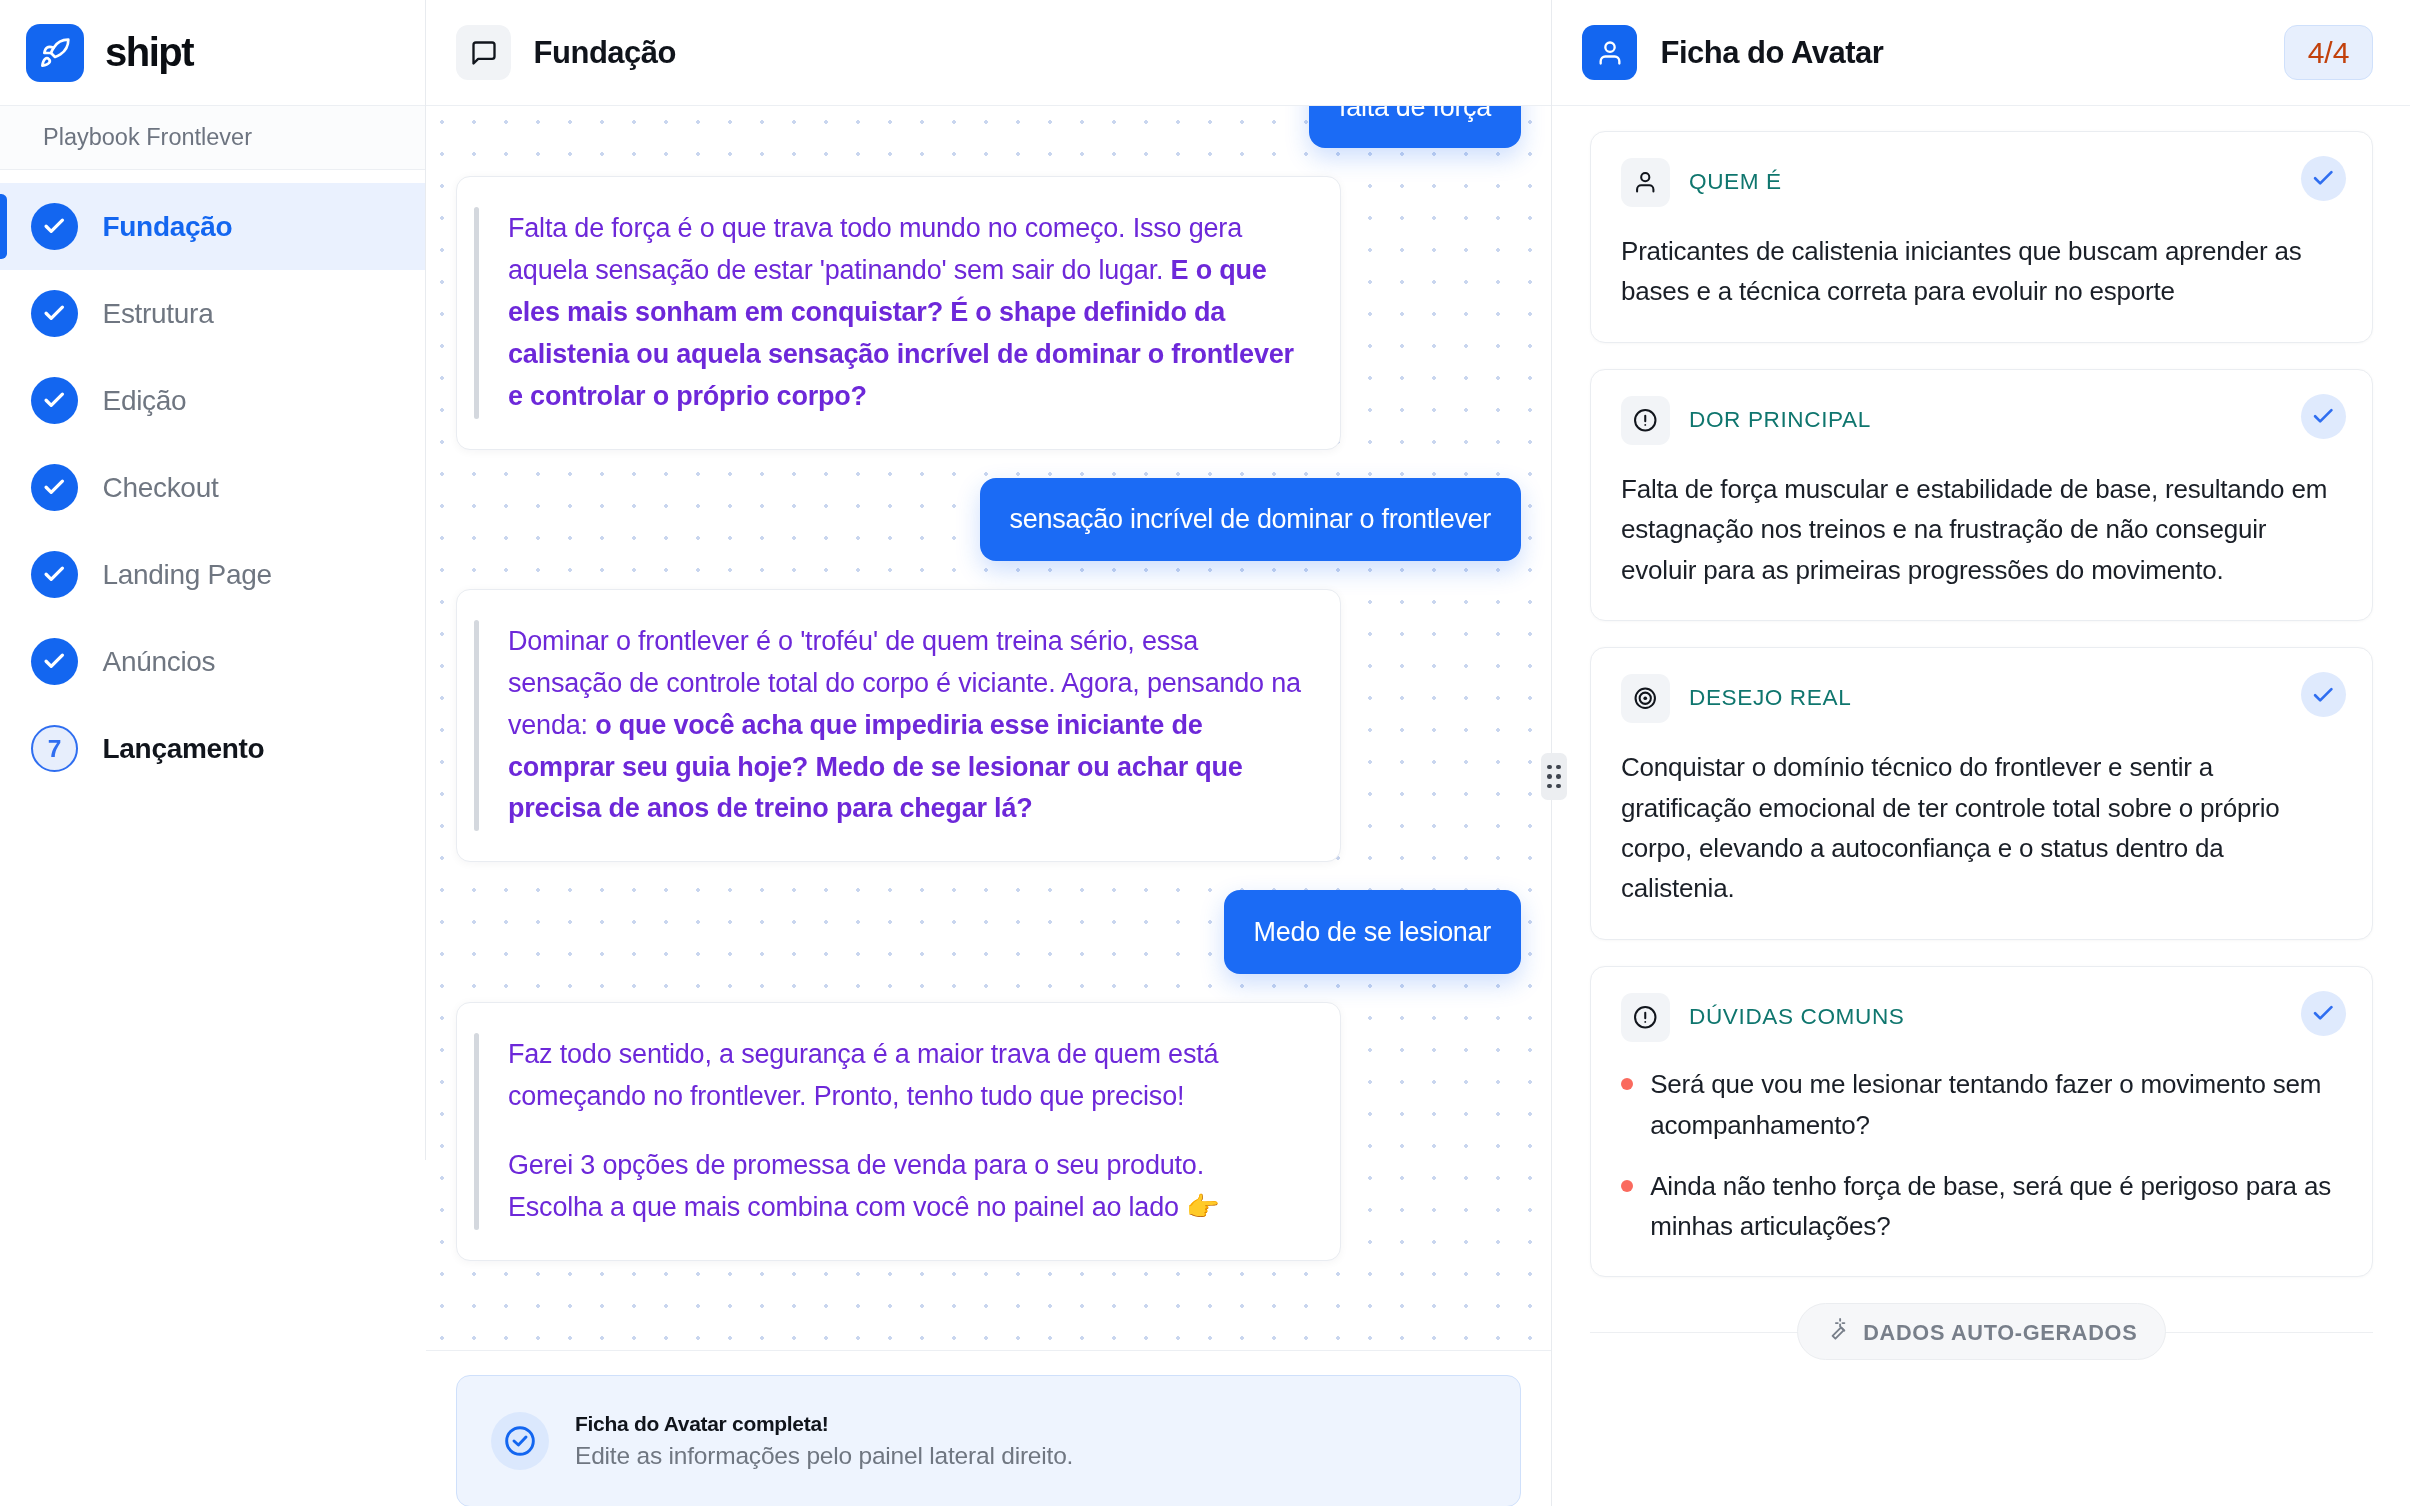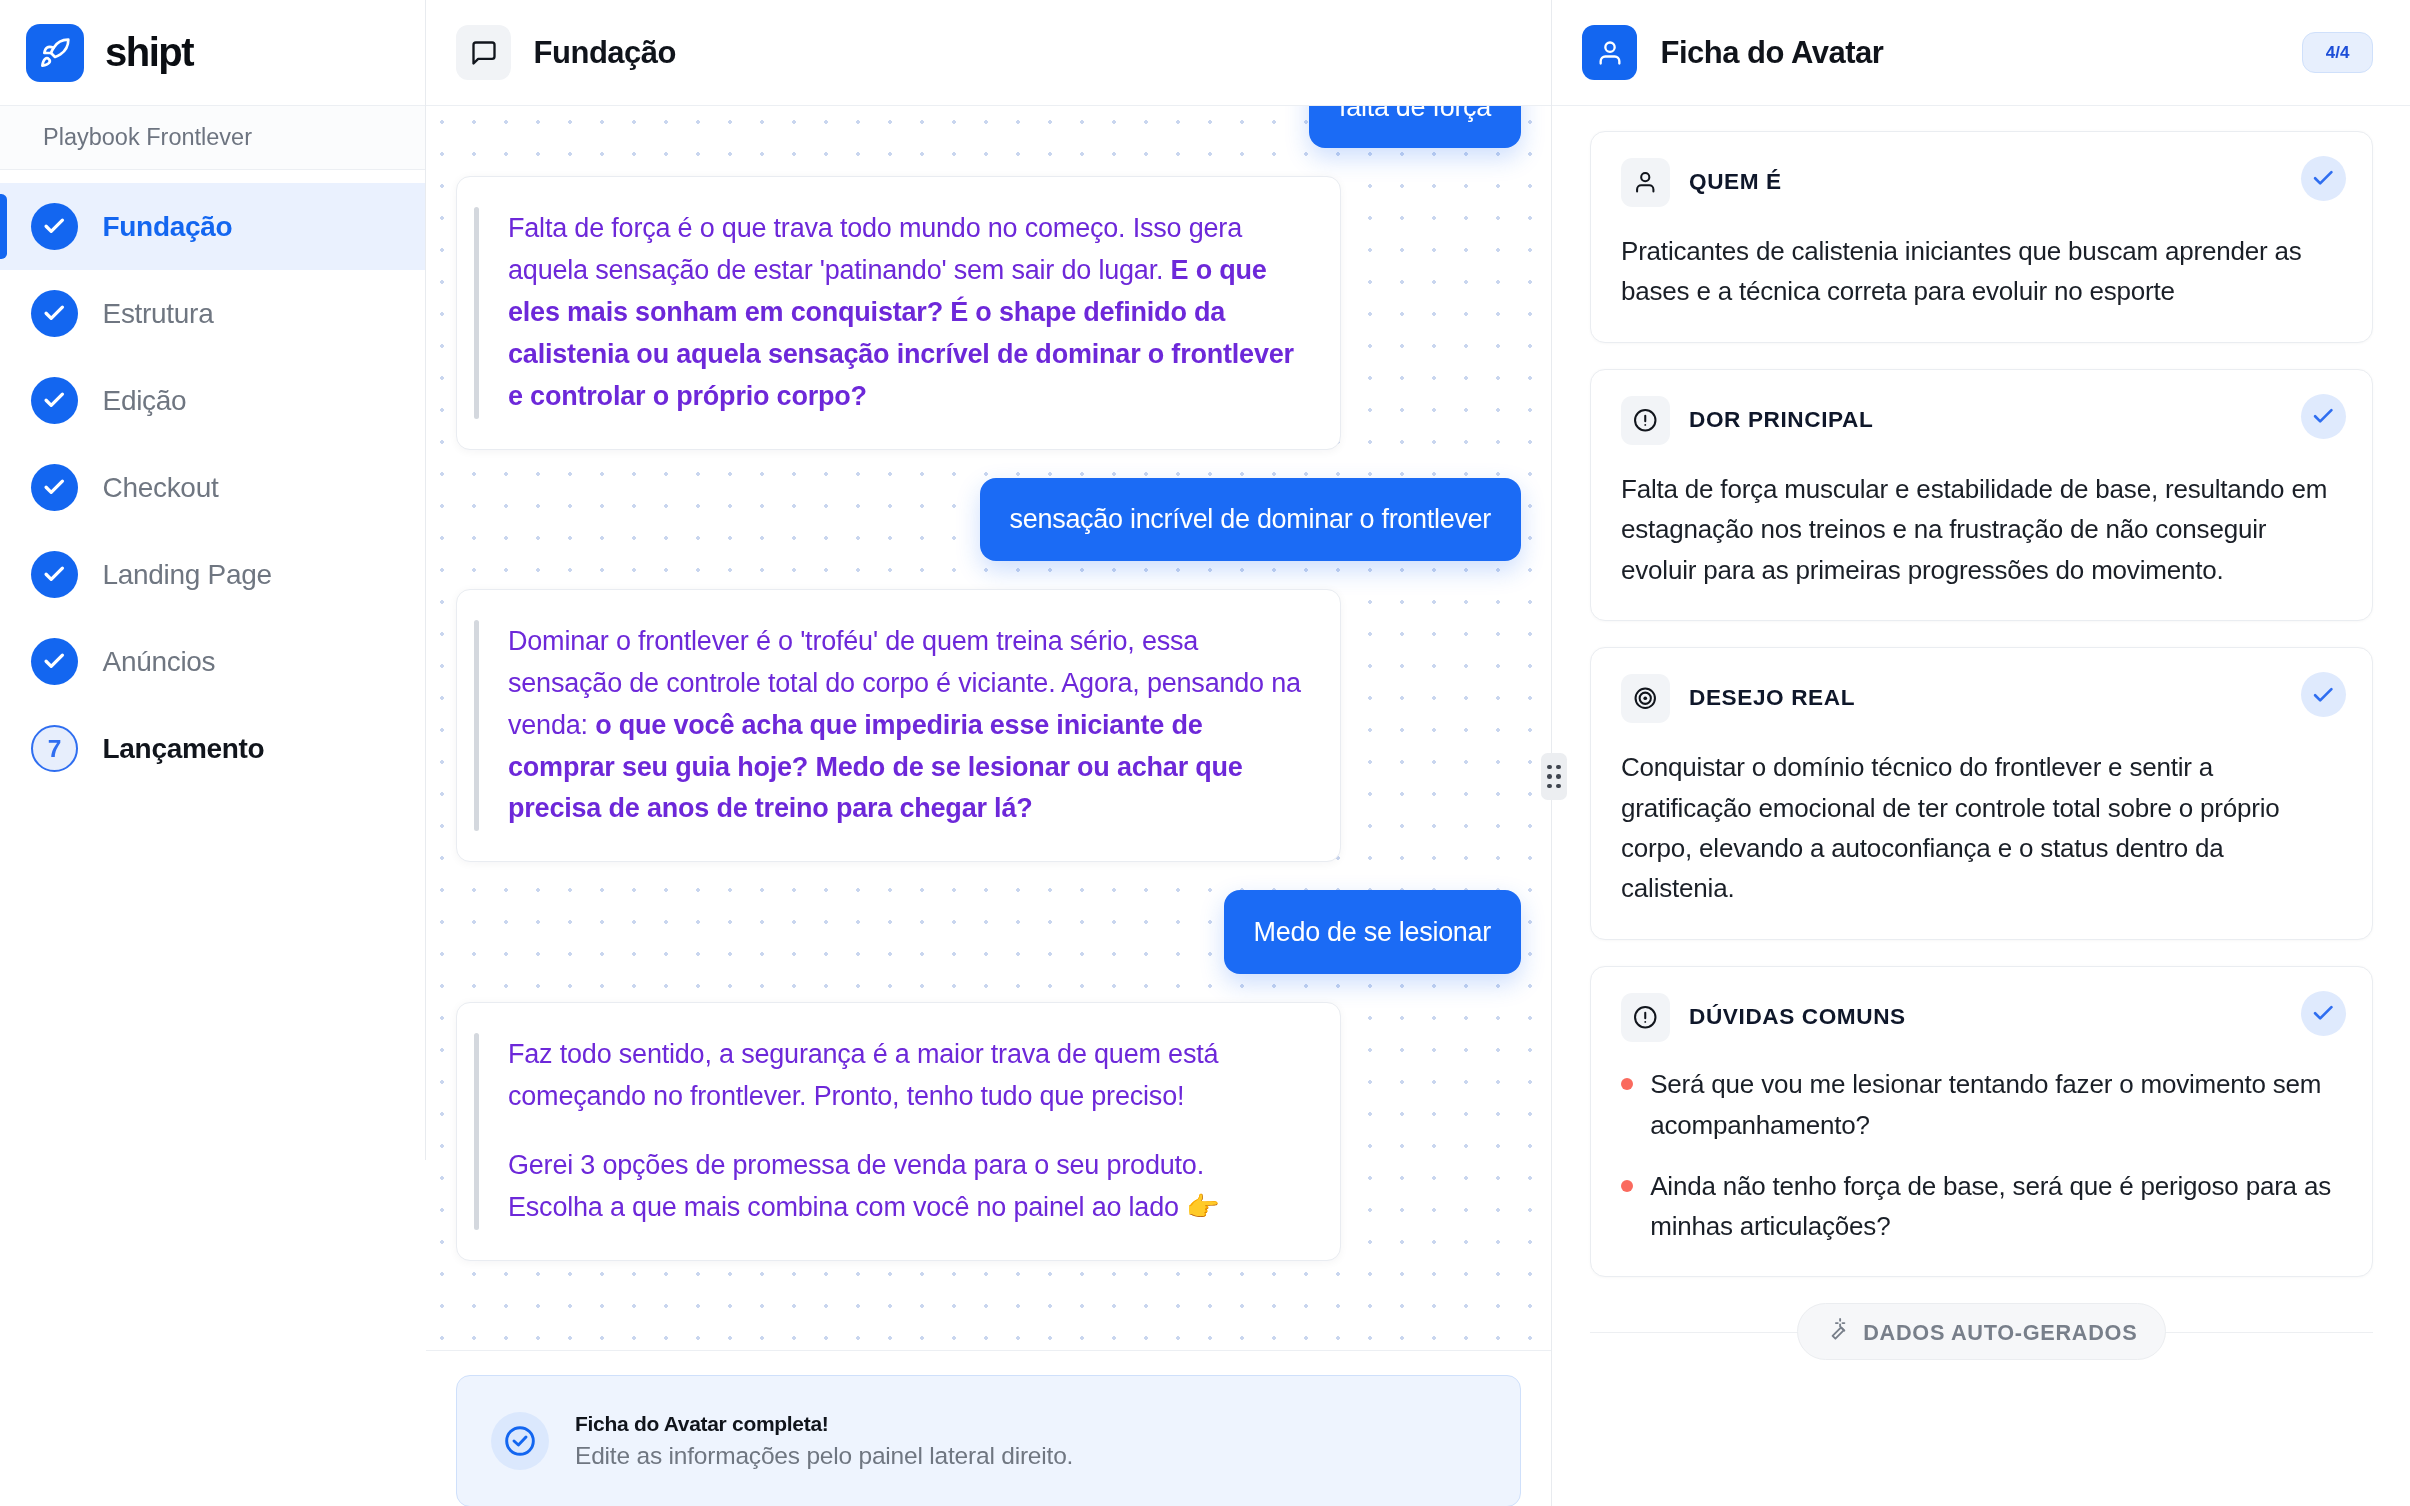--- a/index.html
+++ b/index.html
@@ -140,37 +140,37 @@
     height: 106px; display: flex; align-items: center; gap: 23.5px;
     padding: 0 38px 0 30px; border-bottom: 0.9px solid #eceff3; flex: none;
   }
   .right-icon-box {
     width: 55px; height: 55px; border-radius: 12.2px; background: #1366f0;
     display: flex; align-items: center; justify-content: center; flex: none;
   }
   .right-title { font-size: 31px; font-weight: 600; color: #10141b; letter-spacing: -0.5px; }
   .count-pill {
     margin-left: auto; background: #e7effd; border: 0.9px solid #cfe0fb;
-    border-radius: 13px; padding: 9.4px 22.6px; font-size: 17px;
-    font-weight: 700; color: #1d4ed8;
+    border-radius: 13px; padding: 9.4px 22.6px; font-size: 30px;
+    font-weight: 400; color: #c2410c;
   }
 
   .cards { flex: 1; overflow: hidden; padding: 24.5px 38px 0 38px; }
   .card {
     background: #fff; border: 0.9px solid #eaedf1; border-radius: 15px;
     padding: 26px 30px 30px; margin-bottom: 26px; position: relative;
     box-shadow: 0 0.9px 2.8px rgba(18,25,45,.03);
   }
   .card-head { display: flex; align-items: center; gap: 19px; }
   .card-icon {
     width: 49px; height: 49px; border-radius: 11.3px; background: #f2f4f7;
     display: flex; align-items: center; justify-content: center; flex: none;
   }
   .card-title {
-    font-size: 22.6px; font-weight: 700; color: #0f172a;
+    font-size: 22.6px; font-weight: 400; color: #0f766e;
     letter-spacing: 0.6px;
   }
   .card-check {
     position: absolute; right: 26px; top: 24.5px;
     width: 45px; height: 45px; border-radius: 50%; background: #dfeafd;
     display: flex; align-items: center; justify-content: center;
   }
   .card-body {
     margin-top: 24.5px; font-size: 26px; line-height: 1.55;
     color: #1a1f27; letter-spacing: -0.2px;

